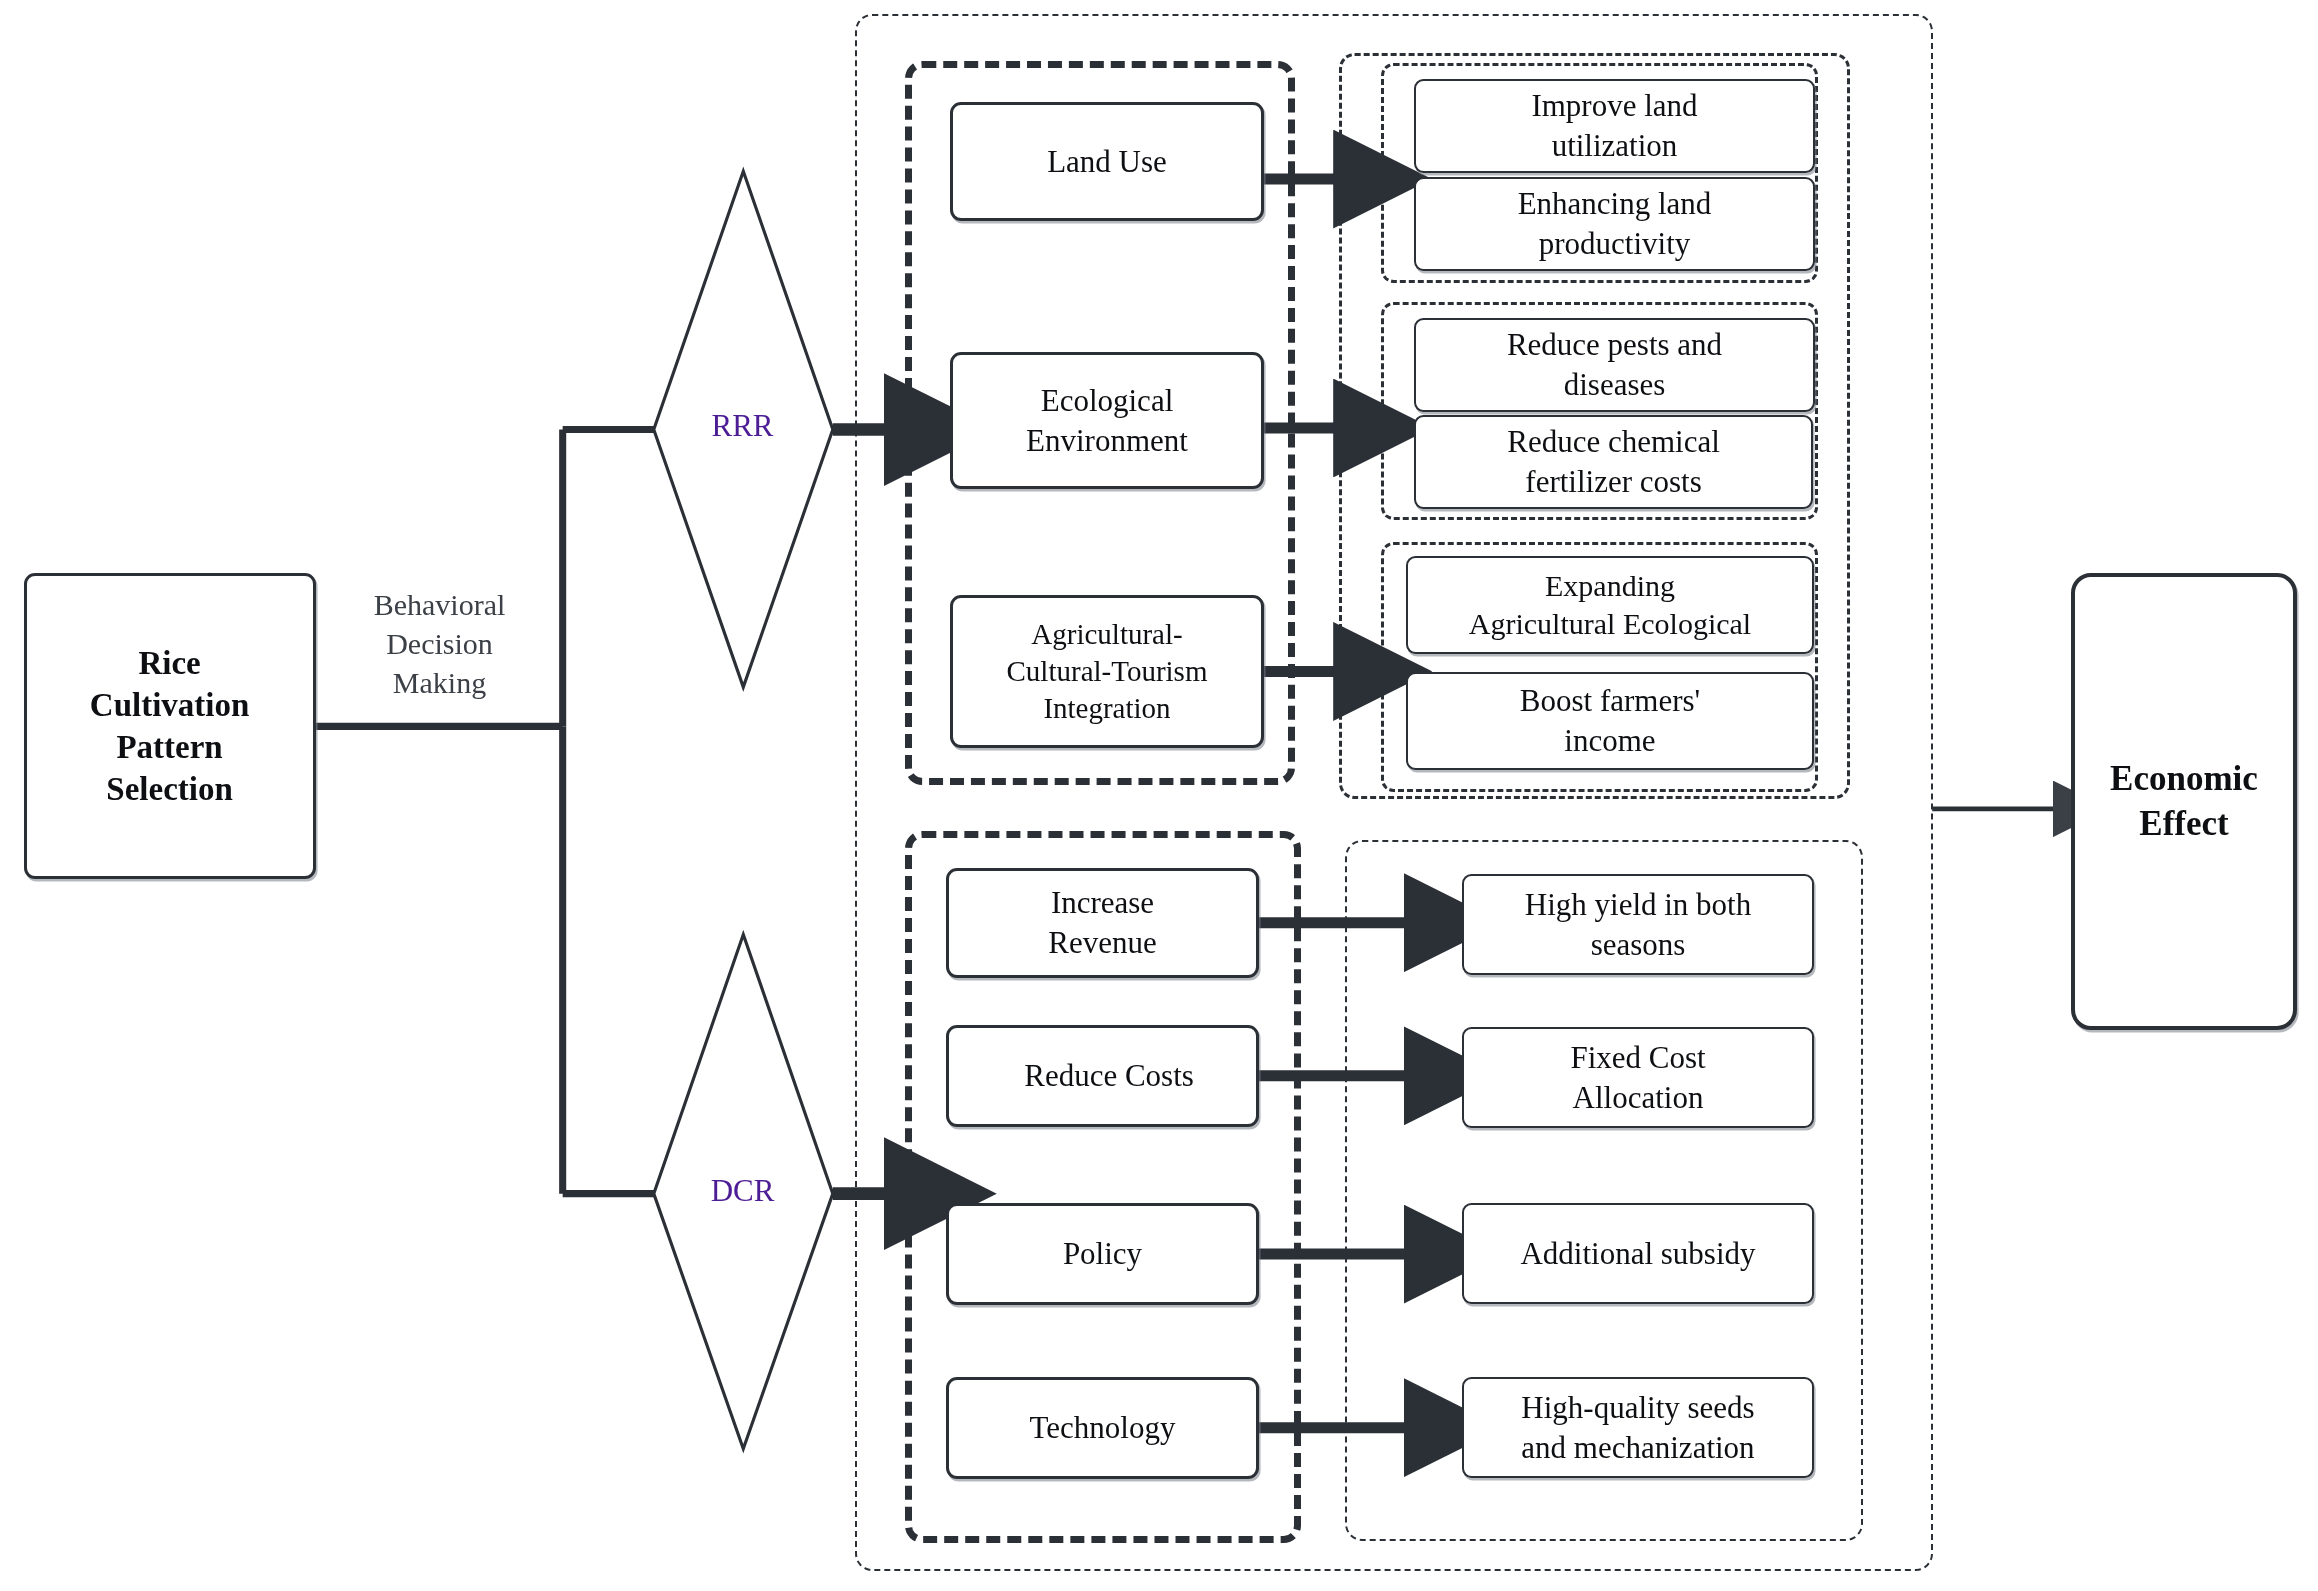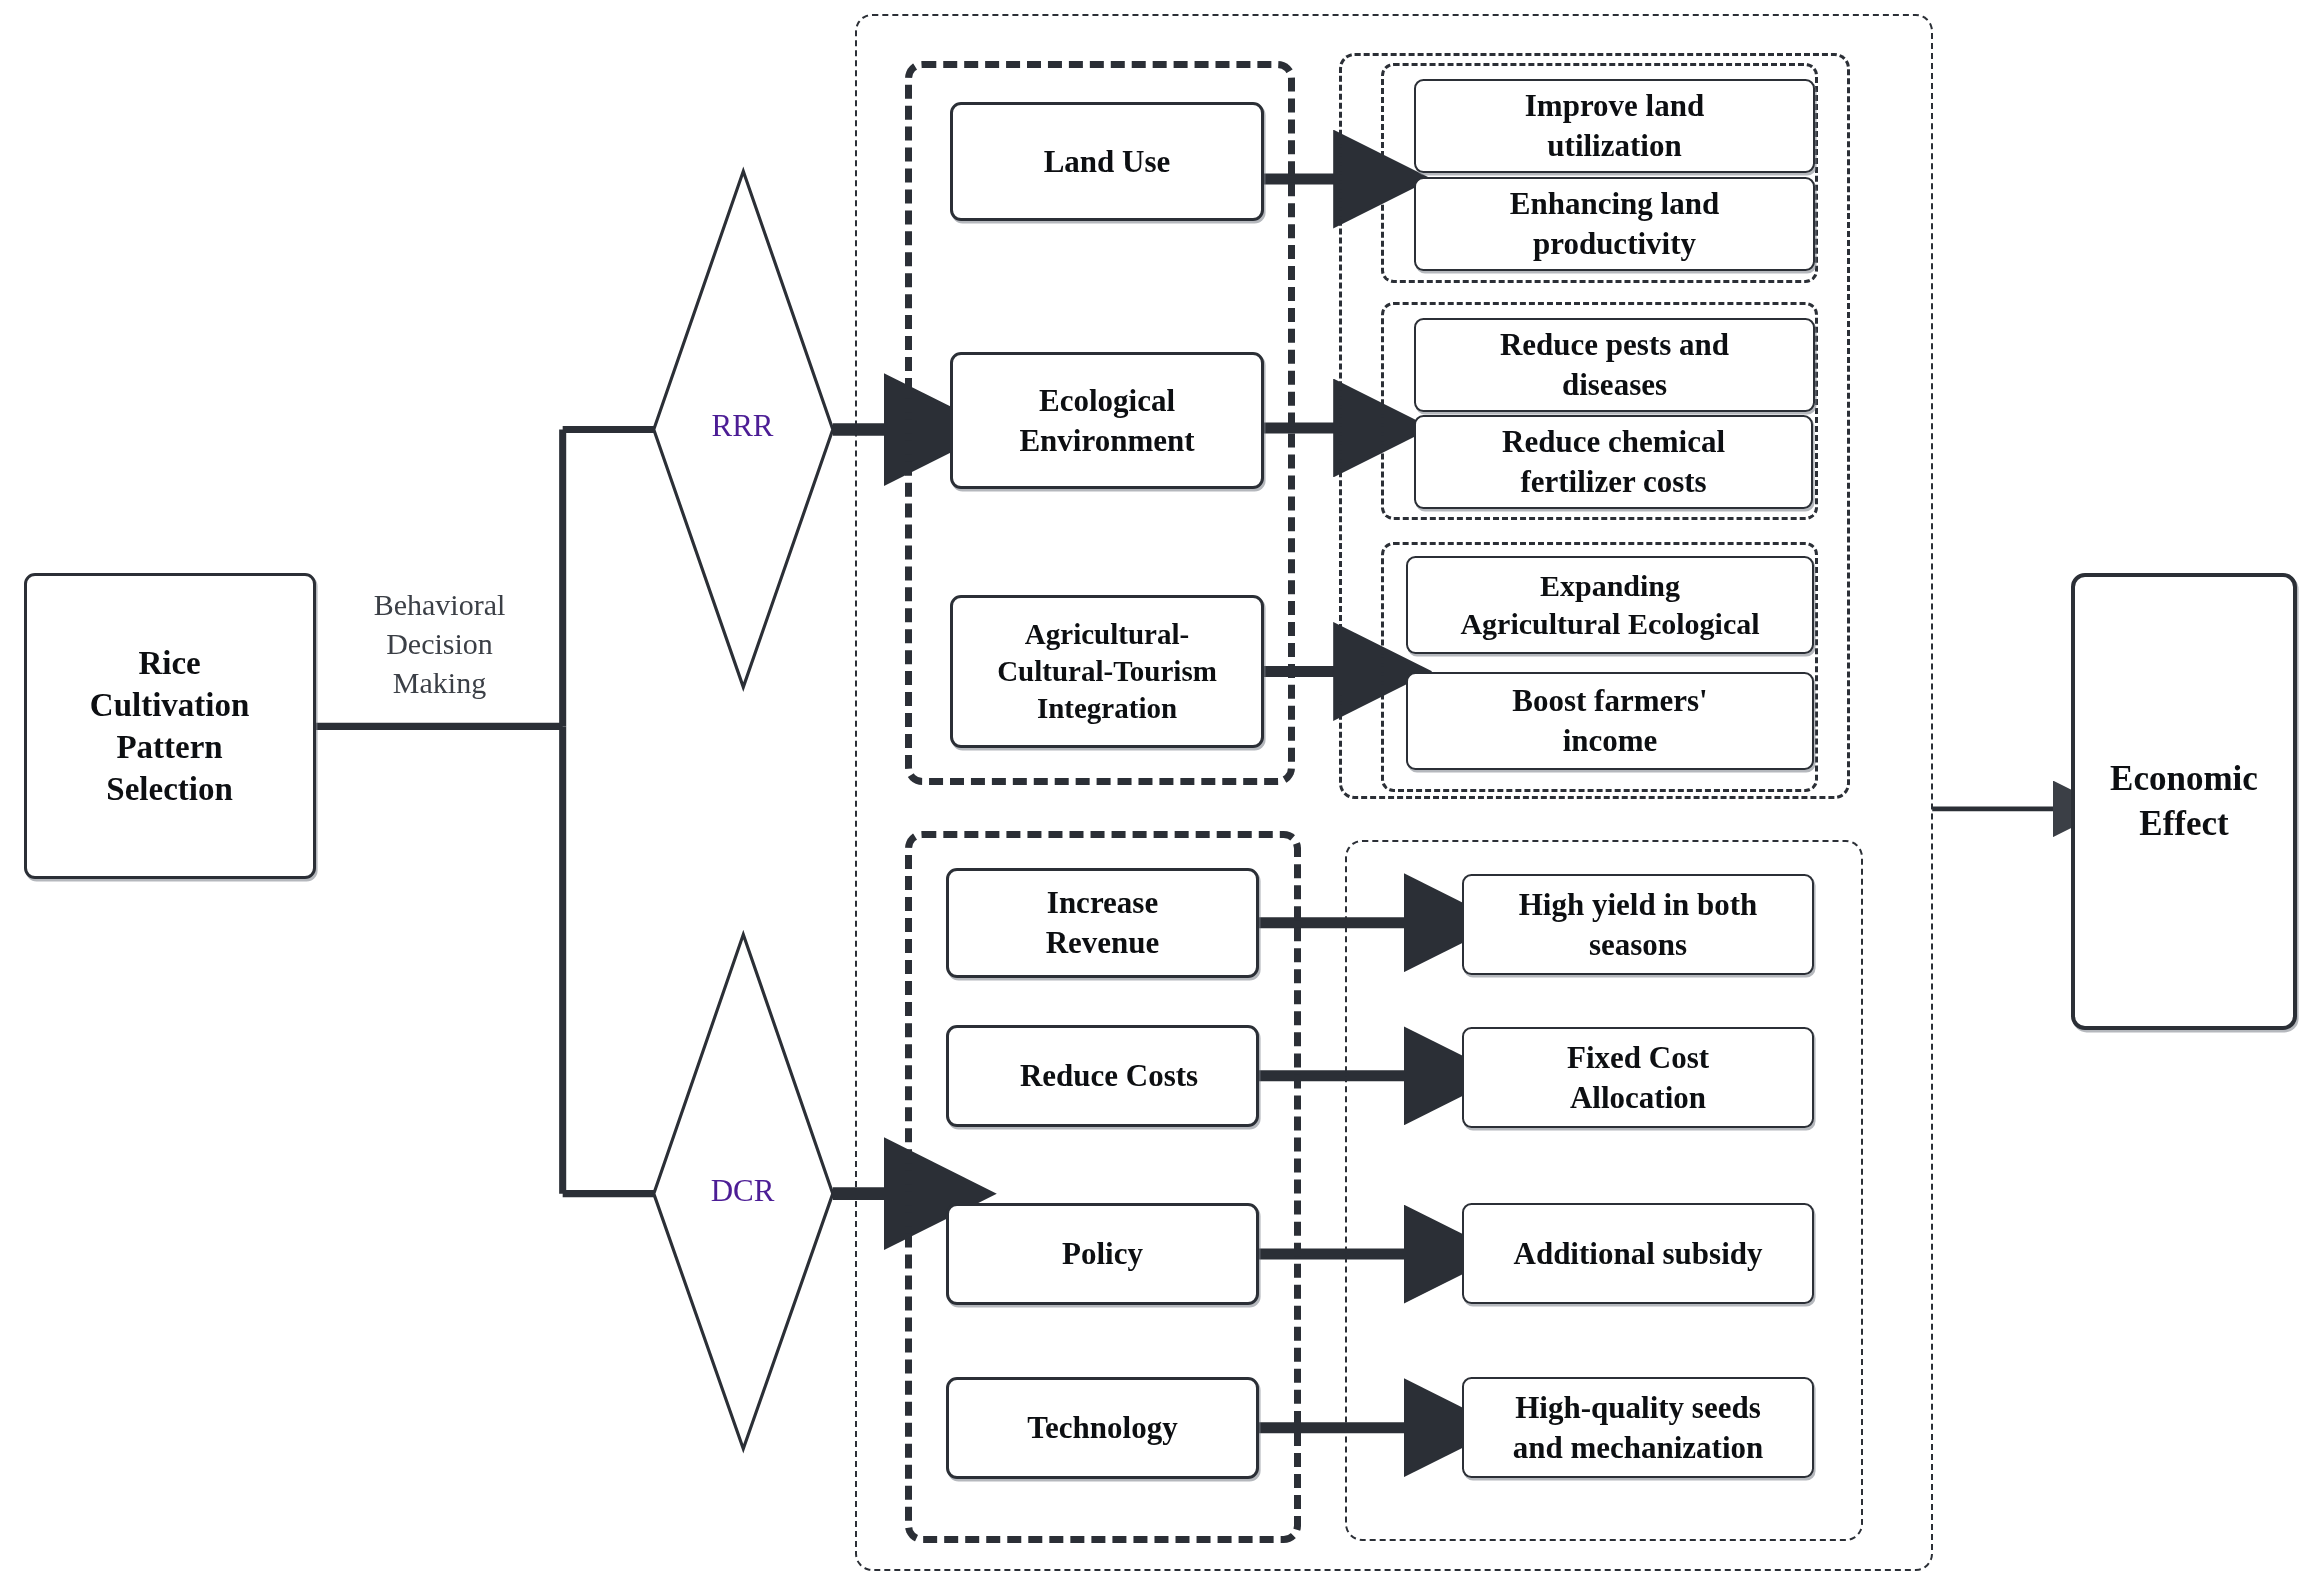--- a/index.html
+++ b/index.html
@@ -26,24 +26,23 @@
     background: #ffffff;
     display: flex;
     align-items: center;
     justify-content: center;
     text-align: center;
     color: #0d0f12;
     font-size: 31px;
     line-height: 1.28;
     padding: 3.1px 7.9px;
     box-shadow: 1.6px 2.4px 0 rgba(120,125,135,0.55);
-    font-weight: bold;
   }
   .node.bold { font-weight: bold; }
-  .node.thick { border-width: 4.7px; border-radius: 14px; }
+  .node.thick { border-width: 4.7px; border-radius: 20px; }
   .node.thin  { border-width: 2.4px; border-radius: 9.4px; }
 
   
   .dash-outer {
     border: 2.4px dashed #2b2f36;
     border-radius: 17.3px;
     background: transparent;
   }
   .dash-mid {
     border: 3.1px dashed #2b2f36;

